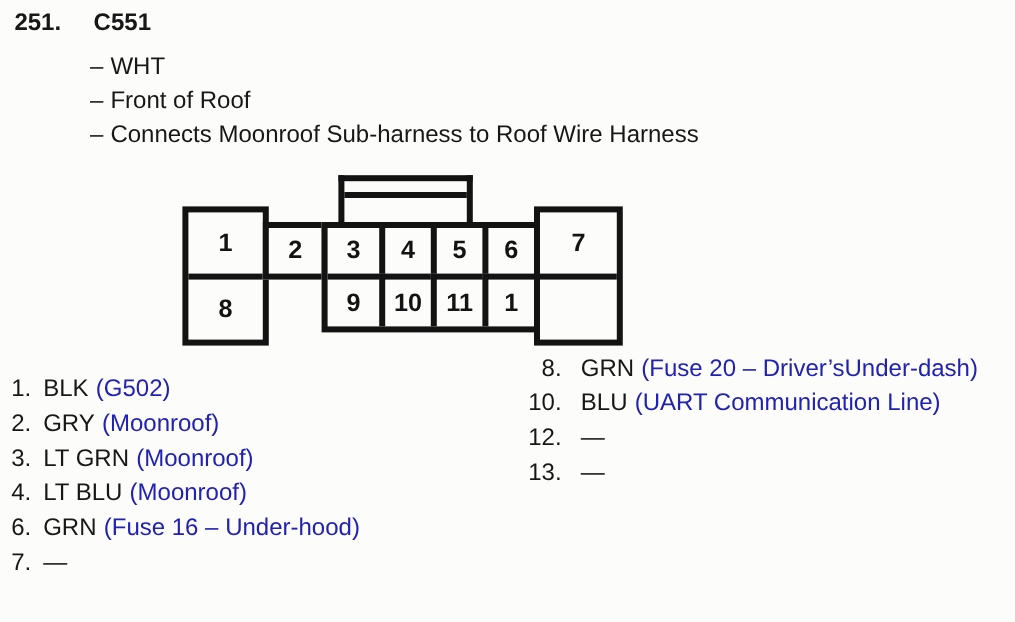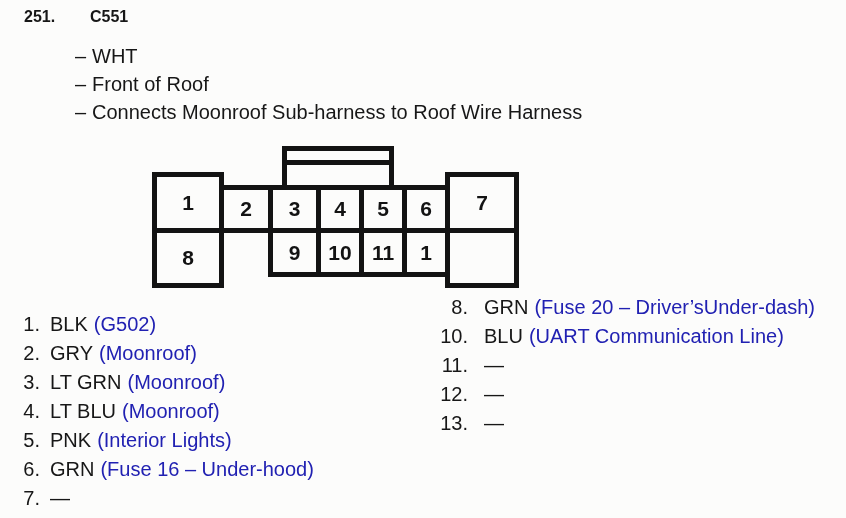--- a/index.html
+++ b/index.html
@@ -12,23 +12,23 @@
     position: relative;
     overflow: hidden;
     background: #fcfcfb;
     color: #171717;
     font-family: "Liberation Sans", sans-serif;
   }
 
   
   .title {
     position: absolute;
-    left: 24px;
+    left: 12px;
     top: 8px;
-    font-size: 16px;
+    font-size: 20px;
     font-weight: bold;
     white-space: nowrap;
   }
   .title-index {
     display: inline-block;
     min-width: 66px;
   }
   .details {
     position: absolute;
     left: 75px;
@@ -84,21 +84,21 @@
   }
   .mid-cell { box-sizing: border-box; }
   .mid-cell.has-left { border-left: 5px solid #131313; }
   .mid-cell.row-bottom { border-top: 5px solid #131313; }
 
   
   .pins {
     position: absolute;
     font-size: 20px;
   }
-  .pins-left { left: 14px; top: 310px; }
+  .pins-left { left: 0; top: 310px; }
   .pins-right { left: 430px; top: 293px; }
   .pin-row {
     height: 29px;
     line-height: 29px;
     white-space: nowrap;
   }
   .pin-num {
     display: inline-block;
     text-align: right;
   }
@@ -165,39 +165,33 @@
   <div class="pin-row">
     <span class="pin-num">2.</span><span class="pin-wire">GRY</span><span class="pin-dest">(Moonroof)</span>
   </div>
   <div class="pin-row">
     <span class="pin-num">3.</span><span class="pin-wire">LT GRN</span><span class="pin-dest">(Moonroof)</span>
   </div>
   <div class="pin-row">
     <span class="pin-num">4.</span><span class="pin-wire">LT BLU</span><span class="pin-dest">(Moonroof)</span>
   </div>
   <div class="pin-row">
-    <span class="pin-num">5.</span><span class="pin-wire">PNK</span><span class="pin-dest">(Interior Lights)</span>
-  </div>
-  <div class="pin-row">
     <span class="pin-num">6.</span><span class="pin-wire">GRN</span><span class="pin-dest">(Fuse 16 – Under-hood)</span>
   </div>
   <div class="pin-row">
     <span class="pin-num">7.</span><span class="pin-wire">—</span><span class="pin-dest"></span>
   </div>
 </div>
 
 <div class="pins pins-right">
   <div class="pin-row">
     <span class="pin-num">8.</span><span class="pin-wire">GRN</span><span class="pin-dest">(Fuse 20 – Driver’sUnder-dash)</span>
   </div>
   <div class="pin-row">
     <span class="pin-num">10.</span><span class="pin-wire">BLU</span><span class="pin-dest">(UART Communication Line)</span>
   </div>
   <div class="pin-row">
-    <span class="pin-num">11.</span><span class="pin-wire">—</span><span class="pin-dest"></span>
-  </div>
-  <div class="pin-row">
     <span class="pin-num">12.</span><span class="pin-wire">—</span><span class="pin-dest"></span>
   </div>
   <div class="pin-row">
     <span class="pin-num">13.</span><span class="pin-wire">—</span><span class="pin-dest"></span>
   </div>
 </div>
 
 </body></html>

